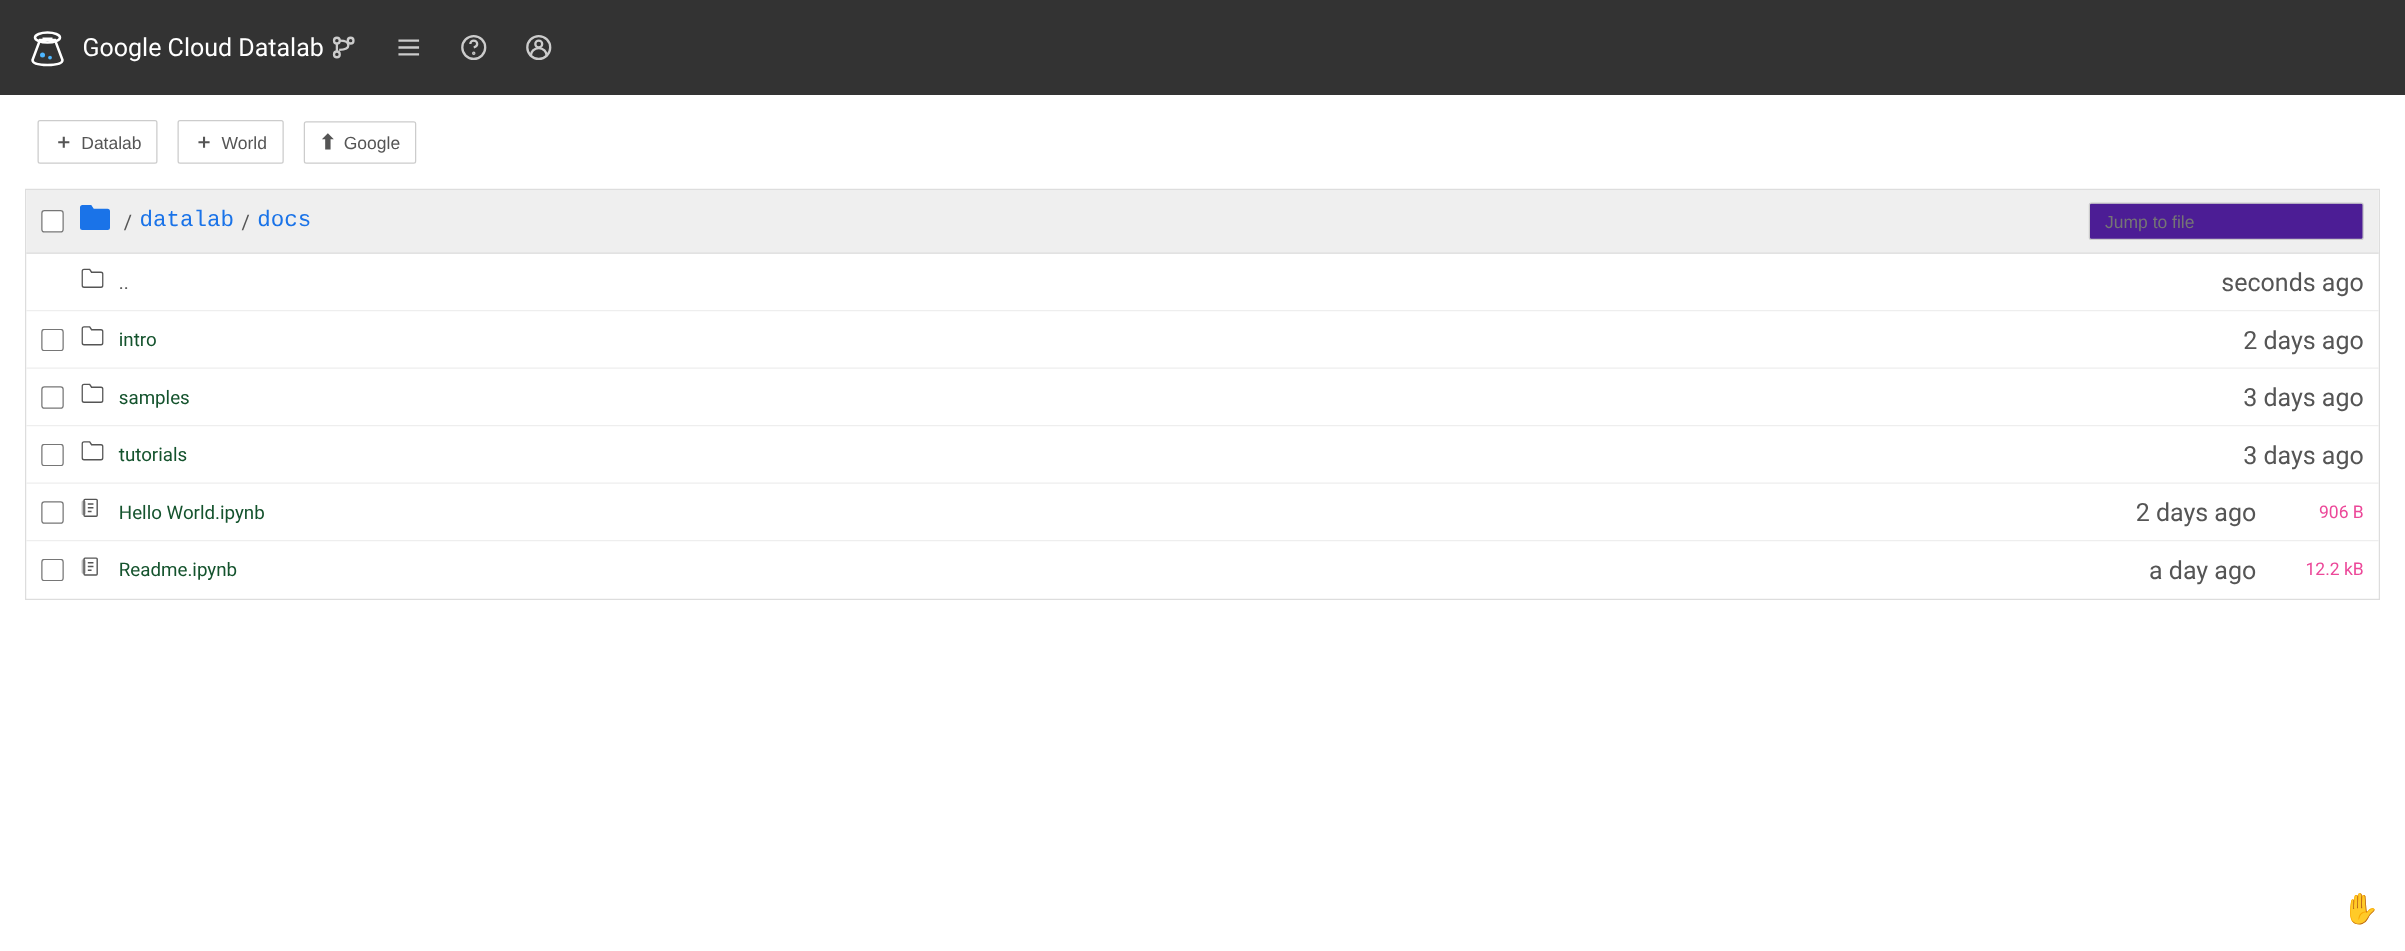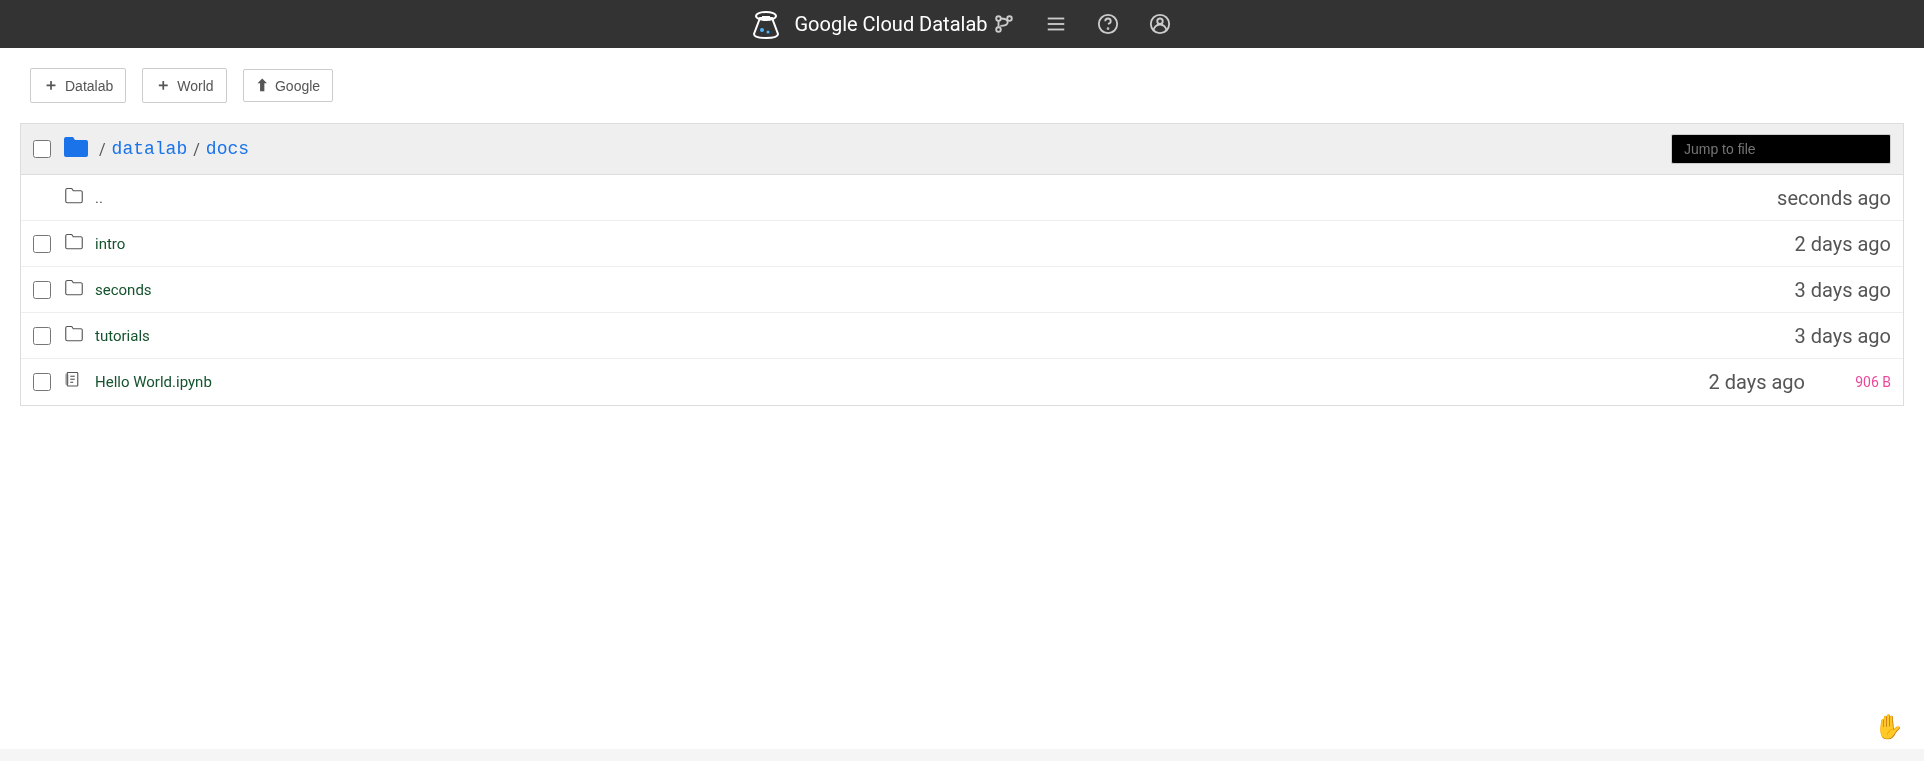--- a/index.html
+++ b/index.html
@@ -6,24 +6,24 @@
     body {
       font-family: 'Roboto', Arial, sans-serif;
       font-size: 14px;
       background: #f5f5f5;
       color: #333;
     }
 
     
     .header {
       background: #333;
-      height: 48px;
-      display: flex;
-      align-items: center;
-      justify-content: center;
+      height: 76px;
+      display: flex;
+      align-items: center;
+      justify-content: flex-start;
       padding: 0 20px;
     }
     .header-left {
       display: flex;
       align-items: center;
       gap: 10px;
       color: #fff;
     }
     .header-logo-icon {
       width: 36px;
@@ -123,21 +123,21 @@
       font-weight: 500;
       cursor: pointer;
       text-decoration: none;
       font-family: Liberation Mono, monospace;
     }
     .jump-to-file {
       margin-left: auto;
       padding: 6px 12px;
       border: 1px solid #ccc;
       border-radius: 2px;
-      background: #000000;
+      background: #4c1d95;
       font-size: 14px;
       color: #999;
       width: 220px;
       outline: none;
     }
 
     
     .file-row {
       display: flex;
       align-items: center;
@@ -301,21 +301,21 @@
       <path d="M1 4 Q1 2 3 2 L9 2 L11 5 L21 5 Q23 5 23 7 L23 19 Q23 21 21 21 L3 21 Q1 21 1 19 Z" stroke="#555" fill="none"></path>
     </svg></span>
           <span class="row-name">intro</span>
           <span class="row-date">2 days ago</span>
         </div>
         <div class="file-row">
           <input type="checkbox" class="row-checkbox" style="">
           <span class="row-icon"><svg width="18" height="18" viewBox="0 0 24 24" fill="none" stroke="#555" stroke-width="1.5">
       <path d="M1 4 Q1 2 3 2 L9 2 L11 5 L21 5 Q23 5 23 7 L23 19 Q23 21 21 21 L3 21 Q1 21 1 19 Z" stroke="#555" fill="none"></path>
     </svg></span>
-          <span class="row-name">seconds</span>
+          <span class="row-name">samples</span>
           <span class="row-date">3 days ago</span>
         </div>
         <div class="file-row">
           <input type="checkbox" class="row-checkbox" style="">
           <span class="row-icon"><svg width="18" height="18" viewBox="0 0 24 24" fill="none" stroke="#555" stroke-width="1.5">
       <path d="M1 4 Q1 2 3 2 L9 2 L11 5 L21 5 Q23 5 23 7 L23 19 Q23 21 21 21 L3 21 Q1 21 1 19 Z" stroke="#555" fill="none"></path>
     </svg></span>
           <span class="row-name">tutorials</span>
           <span class="row-date">3 days ago</span>
         </div>
@@ -325,19 +325,32 @@
       <rect x="3" y="2" width="14" height="18" rx="1" stroke="#555" fill="none"></rect>
       <line x1="7" y1="7" x2="13" y2="7" stroke="#555"></line>
       <line x1="7" y1="11" x2="13" y2="11" stroke="#555"></line>
       <line x1="7" y1="15" x2="11" y2="15" stroke="#555"></line>
       <rect x="1" y="4" width="3" height="14" rx="1" fill="#555" opacity="0.4"></rect>
     </svg></span>
           <span class="row-name">Hello World.ipynb</span>
           <span class="row-date">2 days ago</span>
           <span class="row-size">906 B</span>
         </div>
+        <div class="file-row">
+          <input type="checkbox" class="row-checkbox" style="">
+          <span class="row-icon"><svg width="18" height="18" viewBox="0 0 24 24" fill="none" stroke="#555" stroke-width="1.5">
+      <rect x="3" y="2" width="14" height="18" rx="1" stroke="#555" fill="none"></rect>
+      <line x1="7" y1="7" x2="13" y2="7" stroke="#555"></line>
+      <line x1="7" y1="11" x2="13" y2="11" stroke="#555"></line>
+      <line x1="7" y1="15" x2="11" y2="15" stroke="#555"></line>
+      <rect x="1" y="4" width="3" height="14" rx="1" fill="#555" opacity="0.4"></rect>
+    </svg></span>
+          <span class="row-name">Readme.ipynb</span>
+          <span class="row-date">a day ago</span>
+          <span class="row-size">12.2 kB</span>
+        </div>
       </div>
 
   </div>
 
 </main>
 
 <div class="cursor-indicator">✋</div>
 
 </body></html>

